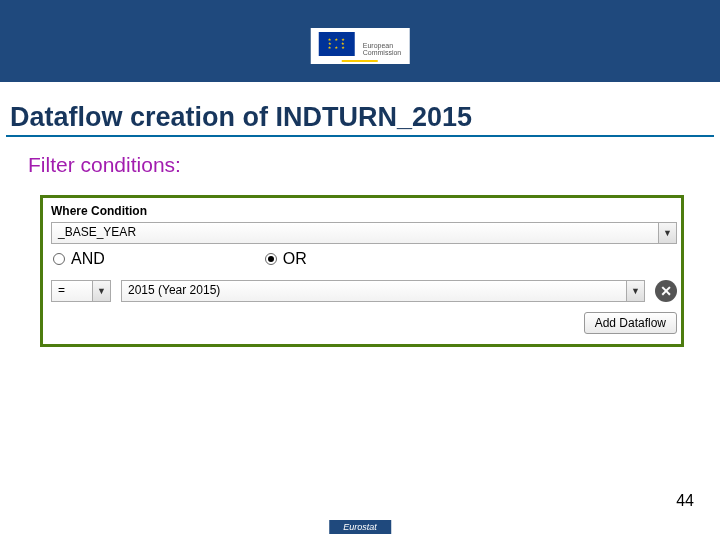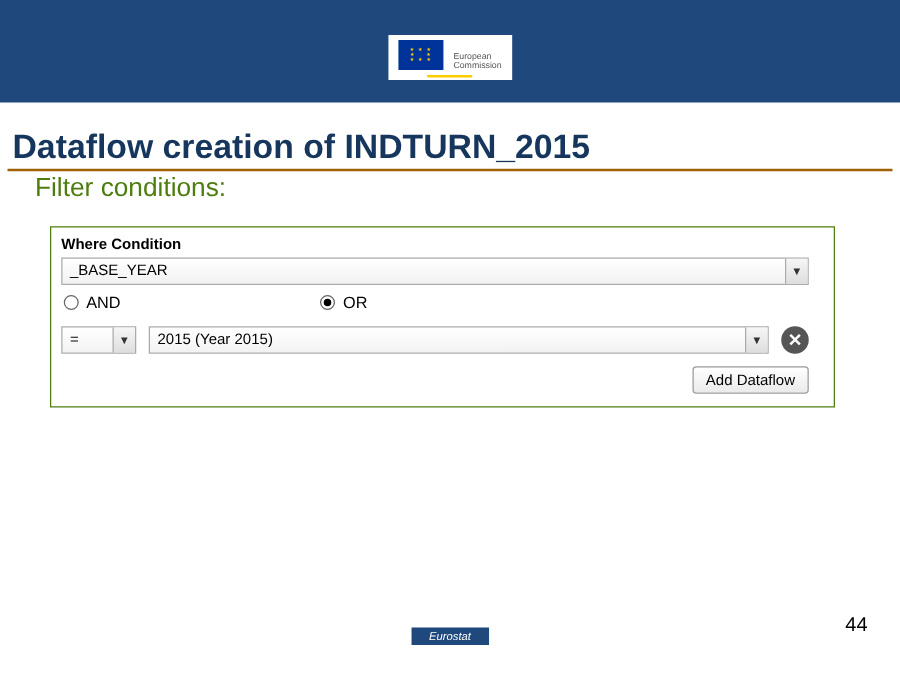--- a/index.html
+++ b/index.html
@@ -18,65 +18,65 @@
     display: flex; align-items: center; justify-content: center;
   }
   .flag-stars { color: #ffcc00; font-size: 4px; letter-spacing: 1px; text-align: center; line-height: 1; }
   .logo-text { display: flex; flex-direction: column; font-size: 7px; color: #555; margin-left: 4px; line-height: 1; }
   .logo-wrap { display: flex; align-items: flex-end; gap: 4px; }
   .logo-underline { width: 36px; height: 2px; background: #ffcc00; margin-top: 4px; }
 
   
   .title {
     font-size: 27px; font-weight: bold; color: #17365d;
-    padding: 20px 6px 2px 4px; border-bottom: 2px solid #a16207;
+    padding: 20px 6px 2px 4px; border-bottom: 2px solid #0369a1;
     margin: 0 6px;
   }
   .subtitle {
-    font-size: 21px; color: #4d7c0f; padding: 2px 0 0 28px;
+    font-size: 21px; color: #a21caf; padding: 16px 0 0 28px;
   }
 
   
   .panel {
-    margin: 18px 52px 0 40px; border: 1px solid #4d7c0f; background: #fff;
-    padding: 6px 20px 10px 8px; font-family: Arial, sans-serif;
+    margin: 18px 36px 0 40px; border: 3px solid #4d7c0f; background: #fff;
+    padding: 6px 4px 10px 8px; font-family: Arial, sans-serif;
   }
   .panel-label { font-size: 12px; font-weight: bold; color: #000; margin-bottom: 4px; }
   .select {
     width: 100%; height: 22px; background: linear-gradient(#fff,#f2f2f2);
     border: 1px solid #aaa; font-size: 12px; padding: 2px 20px 2px 6px;
     position: relative; display: flex; align-items: flex-start;
   }
   .select .caret {
     position: absolute; right: 0; top: 0; width: 18px; height: 100%;
     background: linear-gradient(#f6f6f6,#dedede); border-left: 1px solid #aaa;
     display: flex; align-items: center; justify-content: center; font-size: 9px; color: #333;
   }
-  .logic-row { display: flex; align-items: center; margin: 6px 2px 12px 2px; font-size: 13px; }
+  .logic-row { display: flex; align-items: center; margin: 6px 2px 12px 2px; font-size: 16px; }
   .radio { width: 12px; height: 12px; border: 1px solid #666; border-radius: 50%; display: inline-flex; align-items: center; justify-content: center; }
   .radio .dot { width: 6px; height: 6px; border-radius: 50%; background: #000; }
   .logic-group { display: flex; align-items: center; gap: 6px; }
   .cond-row { display: flex; align-items: center; gap: 10px; }
   .select.small { width: 60px; }
   .select.value { flex: 1; }
   .remove {
     width: 22px; height: 22px; border-radius: 50%; background: #555;
     color: #fff; display: flex; align-items: center; justify-content: center;
     font-size: 14px; font-weight: bold;
   }
   .add-row { display: flex; justify-content: flex-end; margin-top: 10px; }
   .add-btn {
     border: 1px solid #999; background: linear-gradient(#fff,#eaeaea);
     padding: 3px 10px; font-size: 12px; border-radius: 3px;
   }
 
   
   .page-num { position: absolute; right: 26px; bottom: 30px; font-size: 16px; color: #000; }
   .footer-badge {
-    position: absolute; bottom: 24px; left: 50%; transform: translateX(-50%);
+    position: absolute; bottom: 6px; left: 50%; transform: translateX(-50%);
     background: #1f497d; color: #fff; font-size: 9px; font-style: italic;
     padding: 2px 14px;
   }
 </style>
 </head>
 <body>
 
 <div class="slide">
 
   <div class="banner"></div>

